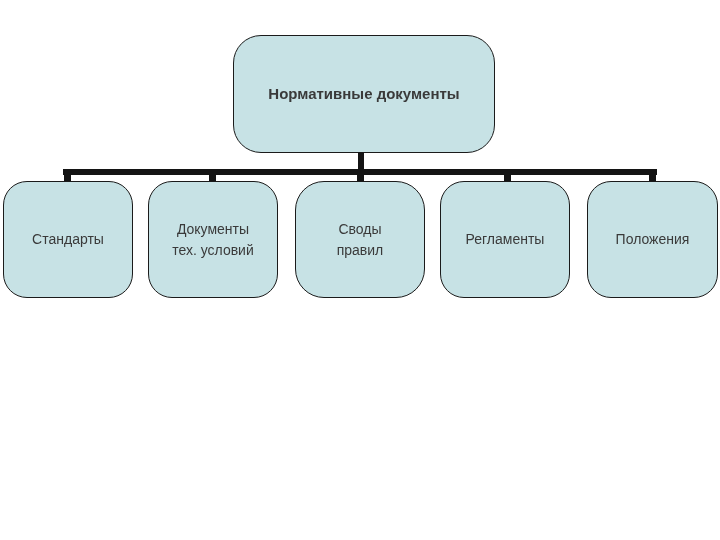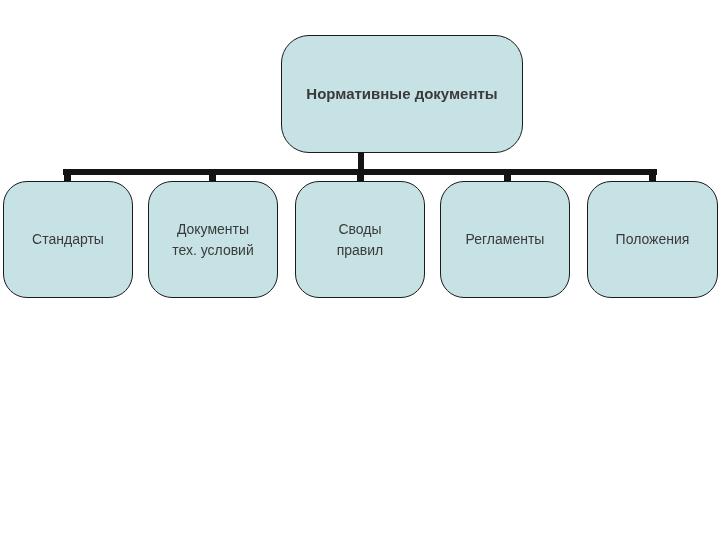--- a/index.html
+++ b/index.html
@@ -21,24 +21,23 @@
     border: 1.4px solid var(--node-border, #1b1b1b);
     box-sizing: border-box;
     display: flex;
     align-items: center;
     justify-content: center;
     text-align: center;
   }
   .node-root {
     left: 233px;
     top: 35px;
-    width: 242px;
+    width: 262px;
     height: 118px;
     border-radius: 28px;
-    margin-left: 48px;
   }
   .node-child {
     top: 181px;
     width: 130px;
     height: 117px;
     border-radius: 24px;
   }
   .node-label {
     color: var(--text, #3a3a3a);
     font-size: 14px;
@@ -57,21 +56,21 @@
   .conn-stem   { left: 358px; top: 152px; width: 6px;  height: 20px; }
   .conn-hline  { left: 63px;  top: 169px; width: 594px; height: 6px; }
   .conn-stub   { top: 172px;  width: 7px; height: 10px; }
   .conn-stub-1 { left: 64px; }
   .conn-stub-2 { left: 209px; }
   .conn-stub-3 { left: 357px; }
   .conn-stub-4 { left: 504px; }
   .conn-stub-5 { left: 649px; }
   .child-1 { left: 3px; }
   .child-2 { left: 148px; justify-content: center; }
-  .child-3 { left: 295px; }
+  .child-3 { left: 295px; border-radius: 29px; }
   .child-4 { left: 440px; }
   .child-5 { left: 587px; width: 131px; text-align: right; }
 </style>
 </head>
 <body>
 
 <div class="canvas">
 
   <div class="node node-root">
     <span class="node-label root-label">Нормативные документы</span>

